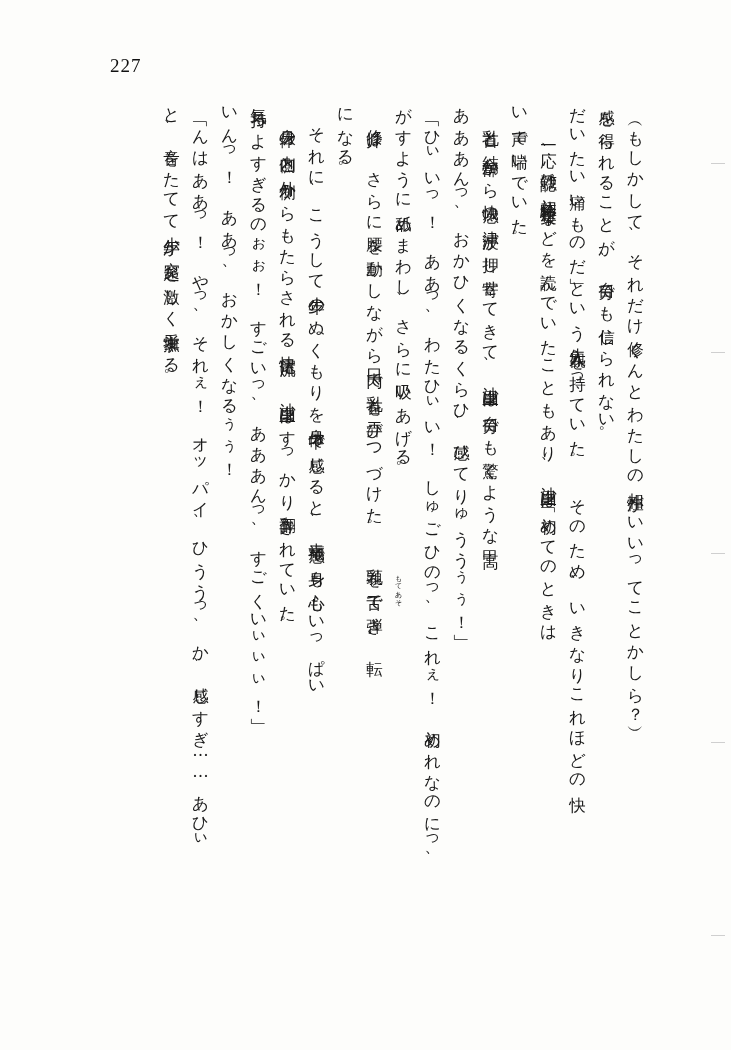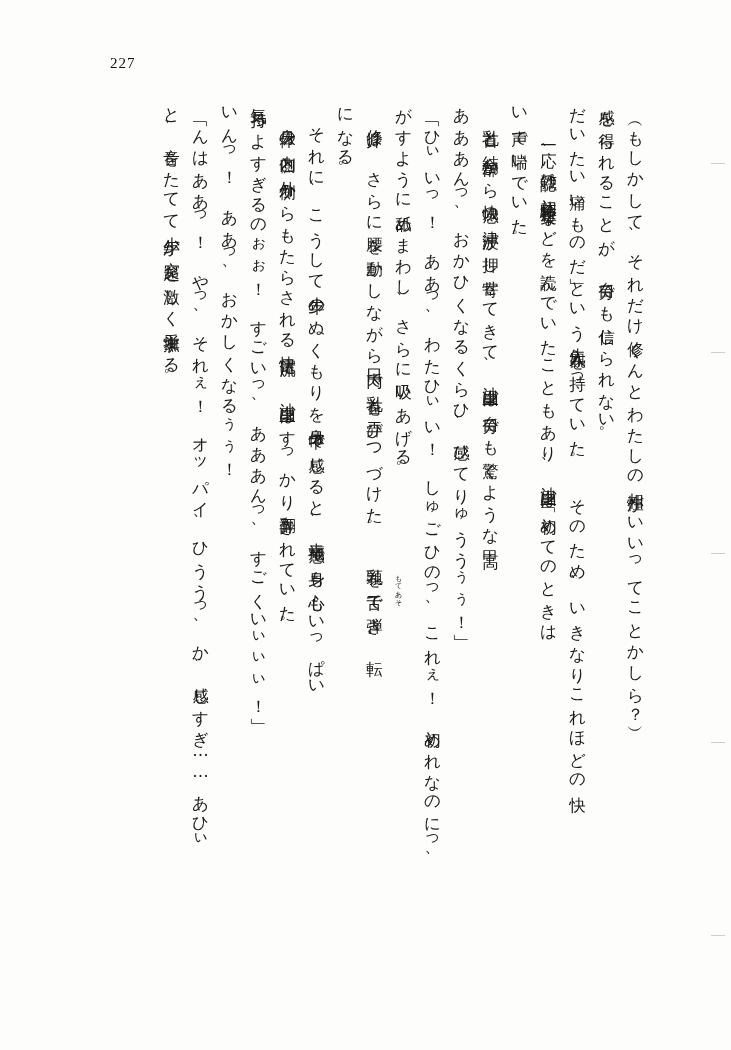--- a/index.html
+++ b/index.html
@@ -14,21 +14,21 @@
     background: #fdfdfb;
     overflow: hidden;
     font-family: "DejaVu Serif", "Liberation Serif", serif;
     color: #1a1a1a;
   }
   
   .page-number {
     position: absolute;
     top: 55px;
     left: 110px;
-    font-size: 15px;
+    font-size: 19px;
     letter-spacing: 1px;
     font-family: "Liberation Serif", serif;
     color: #111;
   }
   
   .text-block {
     position: absolute;
     top: 96px;
     right: 88px;
     height: 830px;

